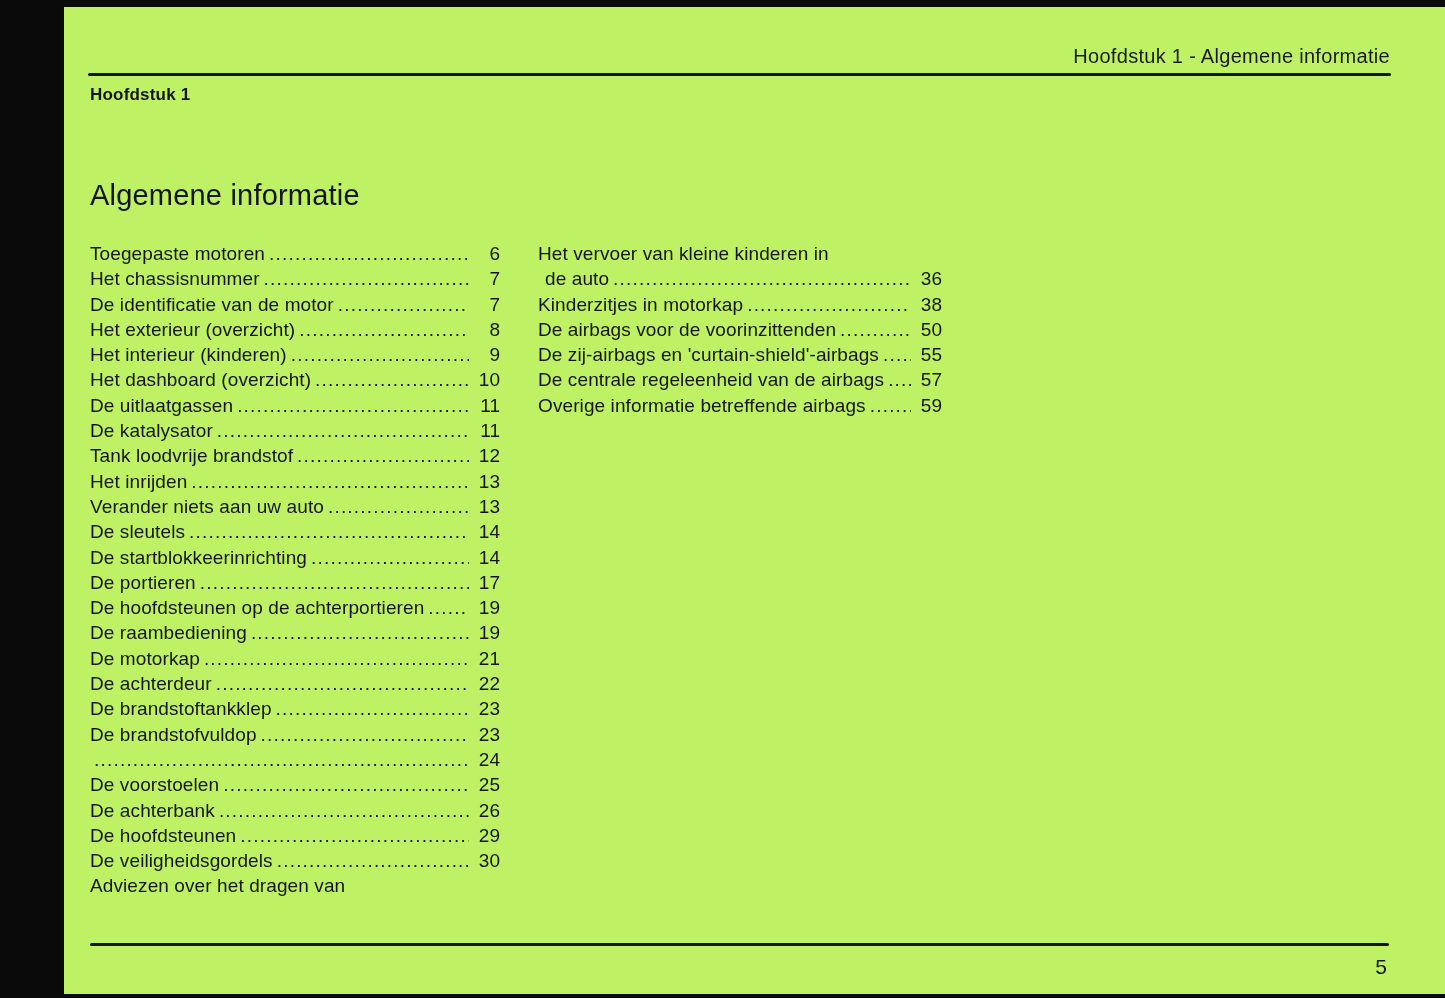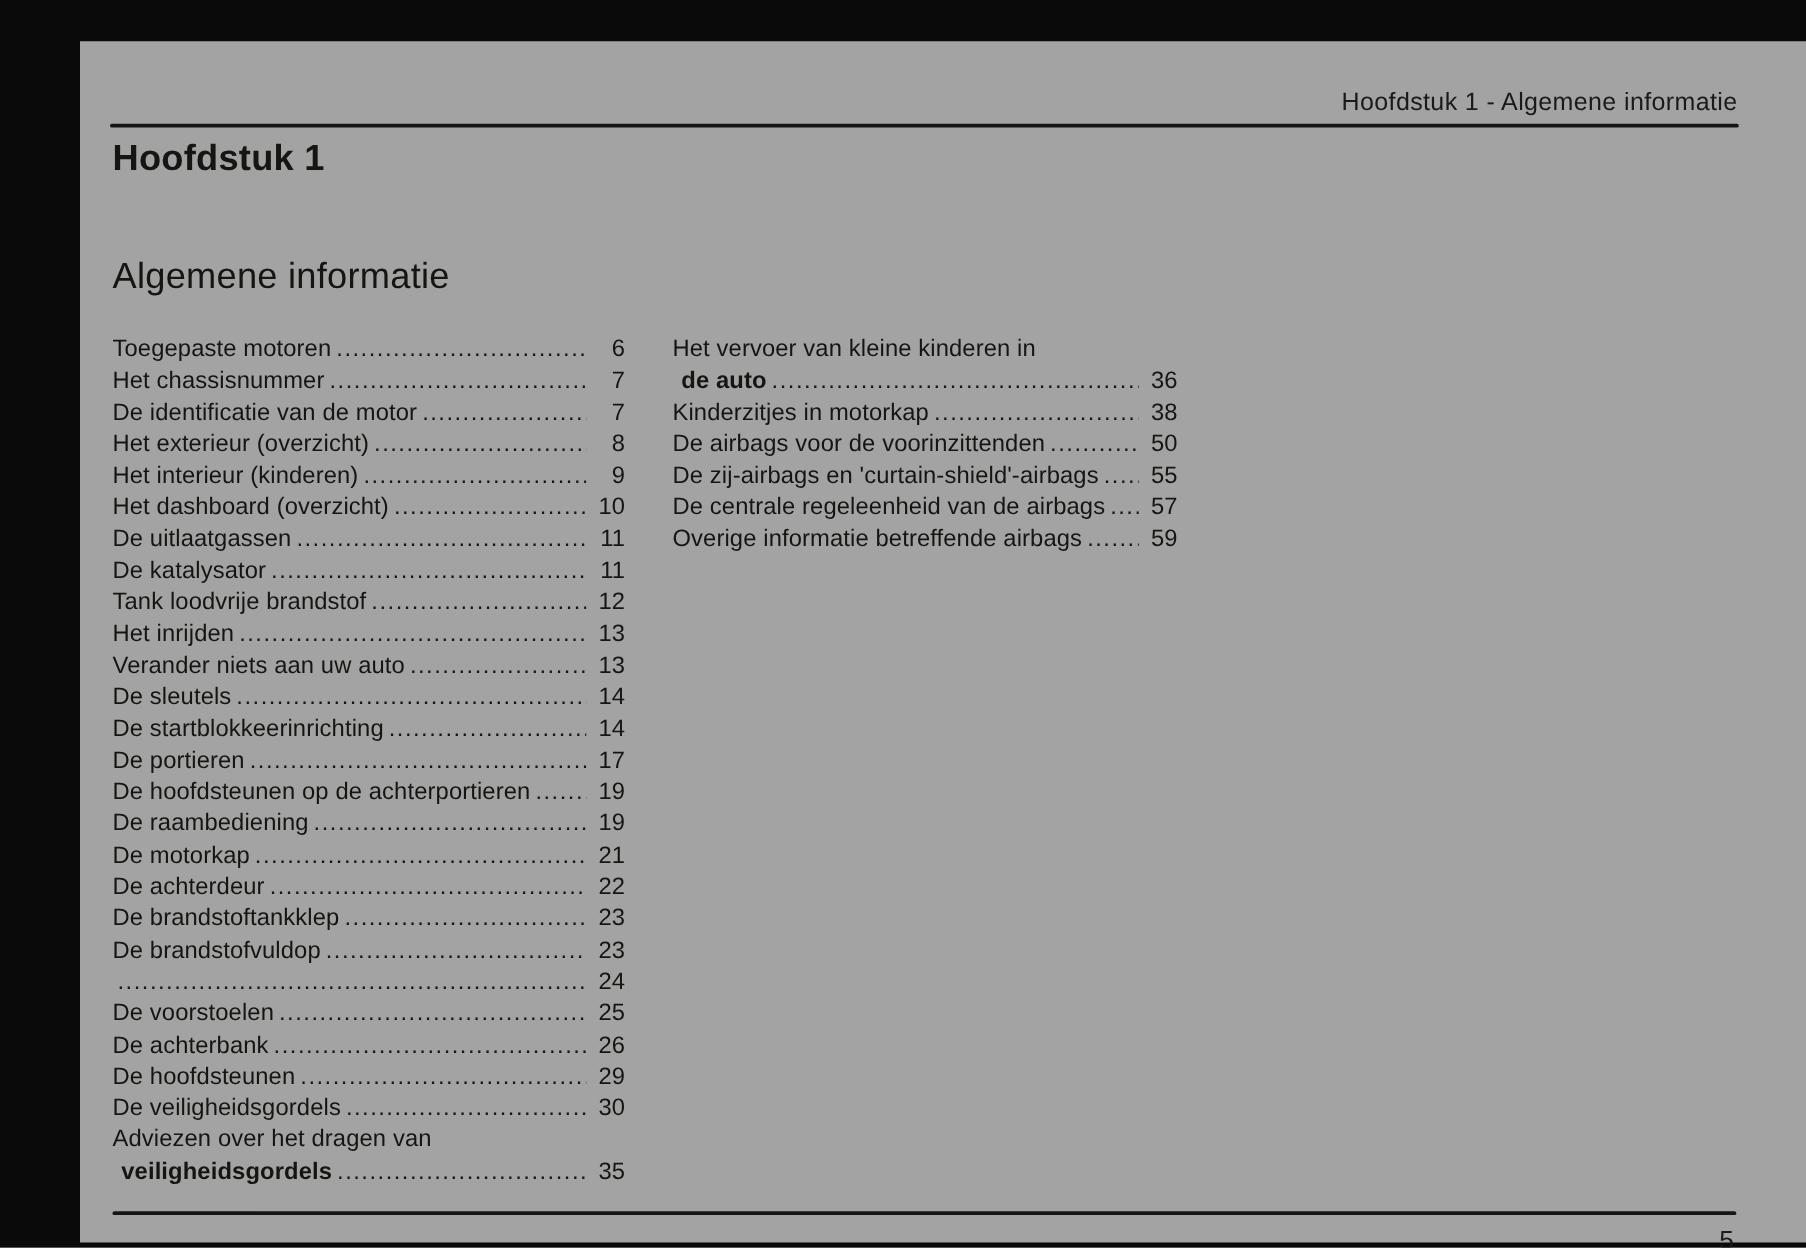--- a/index.html
+++ b/index.html
@@ -7,42 +7,41 @@
   body {
     background: #0a0a0a;
     position: relative;
     font-family: "Liberation Sans", "DejaVu Sans", sans-serif;
     color: #171512;
     overflow: hidden;
   }
   .page {
     position: absolute;
     left: 64px; top: 7px; right: 0; bottom: 4px;
-    background: #a3a3a3;
-    margin-top: 26px;
+    background: #bef264;
   }
   .running-header {
     position: absolute;
     top: 38px; right: 55px;
     font-size: 20px;
     letter-spacing: 0.3px;
     color: #1a1a1a;
     white-space: nowrap;
   }
   .header-rule {
     position: absolute;
     left: 24px; right: 54px; top: 66px;
     height: 2.5px;
     background: #151515;
     border-radius: 2px;
   }
   .chapter-title {
     position: absolute;
     left: 26px; top: 78px;
-    font-size: 29px;
+    font-size: 17px;
     font-weight: bold;
     letter-spacing: 0.2px;
   }
   .section-title {
     position: absolute;
     left: 26px; top: 172px;
     font-size: 29px;
     font-weight: normal;
     letter-spacing: 0.2px;
   }
@@ -54,21 +53,21 @@
   }
   .toc-col-left  { width: 410px; }
   .toc-col-right { width: 404px; margin-left: 38px; }
   .toc-line {
     display: flex;
     align-items: baseline;
     font-size: 19px;
     line-height: 25.3px;
     white-space: nowrap;
   }
-  .toc-cont .toc-label { padding-left: 7px; font-weight: bold; }
+  .toc-cont .toc-label { padding-left: 7px; }
   .toc-label { flex: 0 0 auto; letter-spacing: 0.1px; }
   .toc-dots {
     flex: 1 1 auto;
     overflow: hidden;
     white-space: nowrap;
     margin: 0 5px 0 4px;
   }
   .toc-dots::after {
     content: "...................................................................................................";
     letter-spacing: 1.2px;
@@ -227,25 +226,20 @@
           <span class="toc-page">29</span>
         </div>
         <div class="toc-line">
           <span class="toc-label">De veiligheidsgordels</span>
           <span class="toc-dots"></span>
           <span class="toc-page">30</span>
         </div>
         <div class="toc-line">
           <span class="toc-label">Adviezen over het dragen van</span>
         </div>
-        <div class="toc-line toc-cont">
-          <span class="toc-label">veiligheidsgordels</span>
-          <span class="toc-dots"></span>
-          <span class="toc-page">35</span>
-        </div>
       </div>
     <div class="toc-col-right" id="toc-right">
         <div class="toc-line">
           <span class="toc-label">Het vervoer van kleine kinderen in</span>
         </div>
         <div class="toc-line toc-cont">
           <span class="toc-label">de auto</span>
           <span class="toc-dots"></span>
           <span class="toc-page">36</span>
         </div>

